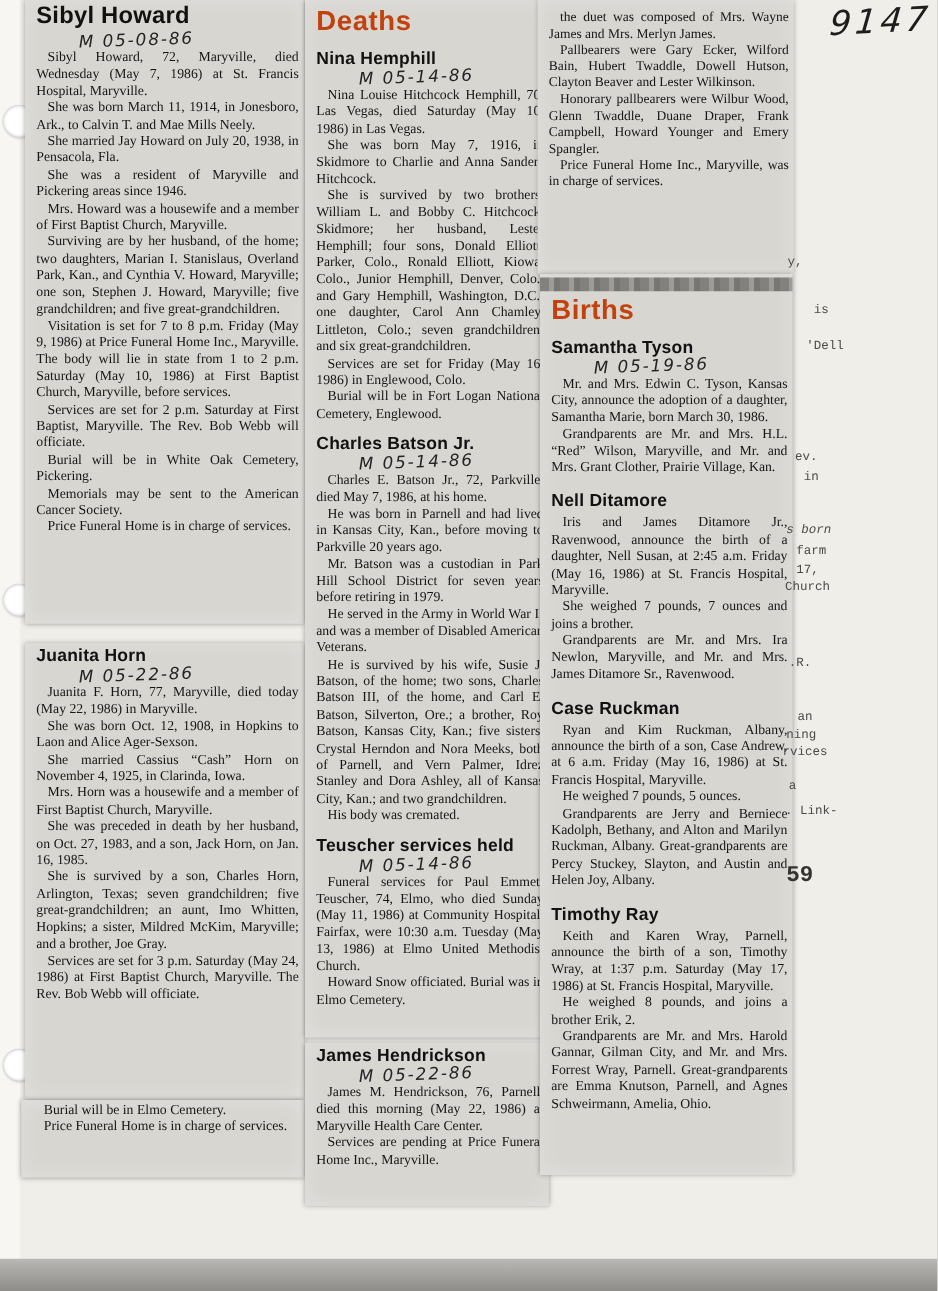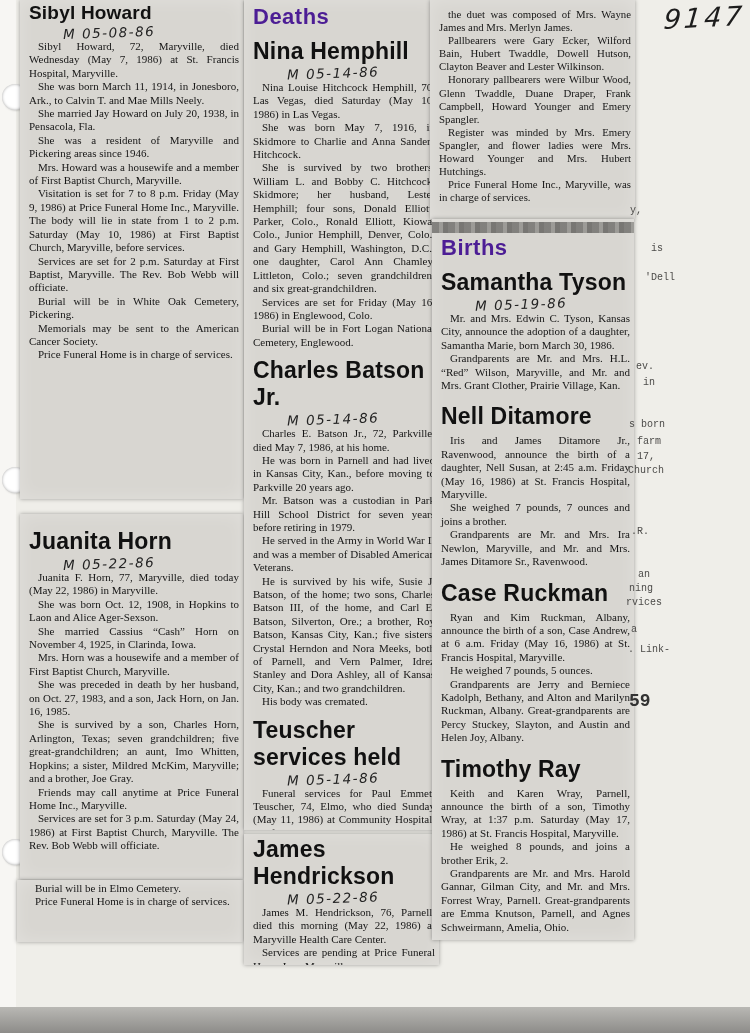--- a/index.html
+++ b/index.html
@@ -13,25 +13,25 @@
         box-shadow:inset 0 0 3px rgba(0,0,0,.35), 1px 1px 2px rgba(0,0,0,.15);}
   .bottom-band{position:absolute;left:0;bottom:0;width:750px;height:26px;
         background:linear-gradient(#b9b8b4,#8d8c89);}
   .clipping{
     position:absolute;background:#d8d6d1;box-sizing:border-box;
     box-shadow:0 0 4px rgba(0,0,0,.35), inset 0 0 18px rgba(255,255,255,.25);
     padding:2px 4px 4px 9px;overflow:hidden;
   }
   .section-head{
     font-family:"Liberation Sans", sans-serif;font-weight:bold;
-    font-size:22px;letter-spacing:.5px;margin:2px 0 6px 0;color:#4c1d95;
+    font-size:22px;letter-spacing:.5px;margin:2px 0 6px 0;color:#c2410c;
   }
   .headline{
     font-family:"Liberation Sans", sans-serif;font-weight:bold;
-    font-size:23px;margin:8px 0 0 0;color:#111;letter-spacing:.2px;
+    font-size:14px;margin:8px 0 0 0;color:#111;letter-spacing:.2px;
   }
   .hand-date{
     font-family:"DejaVu Sans", sans-serif;font-style:italic;font-size:13.5px;
     color:#242424;margin:-1px 0 1px 34px;transform:rotate(-2deg);letter-spacing:1.5px;
   }
   .paras p.para{
     margin:0;font-size:11px;line-height:13.4px;text-align:justify;text-indent:9px;
   }
   .article{margin-bottom:6px;}
   .smudge-bar{
@@ -78,41 +78,41 @@
   <div class="clipping" id="clip-sibyl">
     <div class="article">
       <h2 class="headline">Sibyl Howard</h2>
       <div class="hand-date">M 05-08-86</div>
       <div class="paras">
           <p class="para">Sibyl Howard, 72, Maryville, died Wednesday (May 7, 1986) at St. Francis Hospital, Maryville.</p>
           <p class="para">She was born March 11, 1914, in Jonesboro, Ark., to Calvin T. and Mae Mills Neely.</p>
           <p class="para">She married Jay Howard on July 20, 1938, in Pensacola, Fla.</p>
           <p class="para">She was a resident of Maryville and Pickering areas since 1946.</p>
           <p class="para">Mrs. Howard was a housewife and a member of First Baptist Church, Maryville.</p>
+          <p class="para">Surviving are by her husband, of the home; two daughters, Marian I. Stanislaus, Overland Park, Kan., and Cynthia V. Howard, Maryville; one son, Stephen J. Howard, Maryville; five grandchildren; and five great-grandchildren.</p>
           <p class="para">Visitation is set for 7 to 8 p.m. Friday (May 9, 1986) at Price Funeral Home Inc., Maryville. The body will lie in state from 1 to 2 p.m. Saturday (May 10, 1986) at First Baptist Church, Maryville, before services.</p>
           <p class="para">Services are set for 2 p.m. Saturday at First Baptist, Maryville. The Rev. Bob Webb will officiate.</p>
           <p class="para">Burial will be in White Oak Cemetery, Pickering.</p>
           <p class="para">Memorials may be sent to the American Cancer Society.</p>
           <p class="para">Price Funeral Home is in charge of services.</p>
         </div>
     </div>
   </div>
 
   <div class="clipping" id="clip-juanita">
     <div class="article">
-      <h2 class="headline" style="margin-top:12px;">Juanita Horn</h2>
+      <h2 class="headline" style="margin-top:0;">Juanita Horn</h2>
       <div class="hand-date">M 05-22-86</div>
       <div class="paras">
           <p class="para">Juanita F. Horn, 77, Maryville, died today (May 22, 1986) in Maryville.</p>
           <p class="para">She was born Oct. 12, 1908, in Hopkins to Laon and Alice Ager-Sexson.</p>
           <p class="para">She married Cassius “Cash” Horn on November 4, 1925, in Clarinda, Iowa.</p>
           <p class="para">Mrs. Horn was a housewife and a member of First Baptist Church, Maryville.</p>
           <p class="para">She was preceded in death by her husband, on Oct. 27, 1983, and a son, Jack Horn, on Jan. 16, 1985.</p>
           <p class="para">She is survived by a son, Charles Horn, Arlington, Texas; seven grandchildren; five great-grandchildren; an aunt, Imo Whitten, Hopkins; a sister, Mildred McKim, Maryville; and a brother, Joe Gray.</p>
-          <p class="para">Friends may call anytime at Price Funeral Home Inc., Maryville.</p>
           <p class="para">Services are set for 3 p.m. Saturday (May 24, 1986) at First Baptist Church, Maryville. The Rev. Bob Webb will officiate.</p>
         </div>
     </div>
   </div>
 
   <div class="clipping" id="clip-horn-note">
     <div class="paras">
         <p class="para">Burial will be in Elmo Cemetery.</p>
         <p class="para">Price Funeral Home is in charge of services.</p>
       </div>
@@ -166,21 +166,20 @@
           <p class="para">Services are pending at Price Funeral Home Inc., Maryville.</p>
         </div>
     </div>
   </div>
 
   <div class="clipping" id="clip-funeral-cont">
     <div class="paras" style="margin-top:6px;">
         <p class="para">the duet was composed of Mrs. Wayne James and Mrs. Merlyn James.</p>
         <p class="para">Pallbearers were Gary Ecker, Wilford Bain, Hubert Twaddle, Dowell Hutson, Clayton Beaver and Lester Wilkinson.</p>
         <p class="para">Honorary pallbearers were Wilbur Wood, Glenn Twaddle, Duane Draper, Frank Campbell, Howard Younger and Emery Spangler.</p>
-        <p class="para">Register was minded by Mrs. Emery Spangler, and flower ladies were Mrs. Howard Younger and Mrs. Hubert Hutchings.</p>
         <p class="para">Price Funeral Home Inc., Maryville, was in charge of services.</p>
       </div>
   </div>
 
   <div class="clipping" id="clip-births">
     <div class="smudge-bar"></div>
     <h1 class="section-head">Births</h1>
 
     <div class="article">
       <h2 class="headline">Samantha Tyson</h2>
@@ -218,21 +217,21 @@
         </div>
     </div>
   </div>
 
   <div>
       <span class="frag" style="left: 630px; top: 205px;">y,</span>
       <span class="frag" style="left: 651px; top: 243px;">is</span>
       <span class="frag" style="left: 645px; top: 272px;">'Dell</span>
       <span class="frag" style="left: 636px; top: 361px;">ev.</span>
       <span class="frag" style="left: 643px; top: 377px;">in</span>
-      <span class="frag" style="left: 629px; top: 419px;">s born</span>
+      <span class="frag" style="left: 629px; top: 419px; font-style: italic;">s born</span>
       <span class="frag" style="left: 637px; top: 436px;">farm</span>
       <span class="frag" style="left: 637px; top: 451px;">17,</span>
       <span class="frag" style="left: 628px; top: 465px;">Church</span>
       <span class="frag" style="left: 631px; top: 526px;">.R.</span>
       <span class="frag" style="left: 638px; top: 569px;">an</span>
       <span class="frag" style="left: 629px; top: 583px;">ning</span>
       <span class="frag" style="left: 626px; top: 597px;">rvices</span>
       <span class="frag" style="left: 628px; top: 644px;">. Link-</span>
       <span class="frag" style="left: 631px; top: 624px;">a</span>
     </div>

